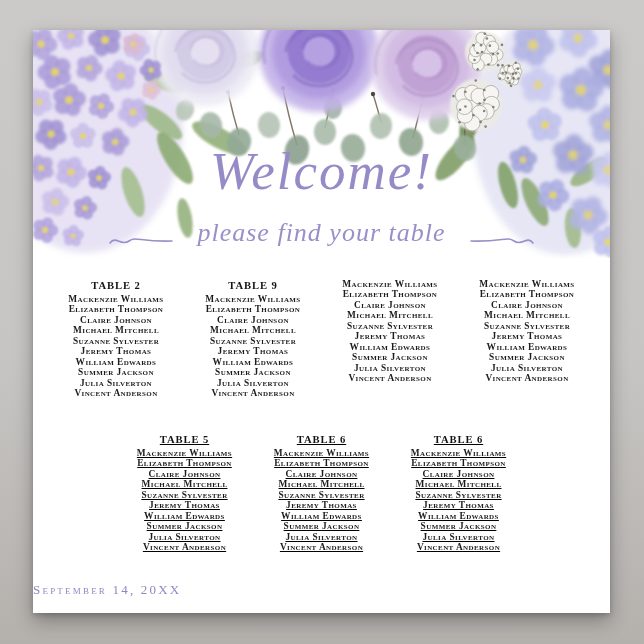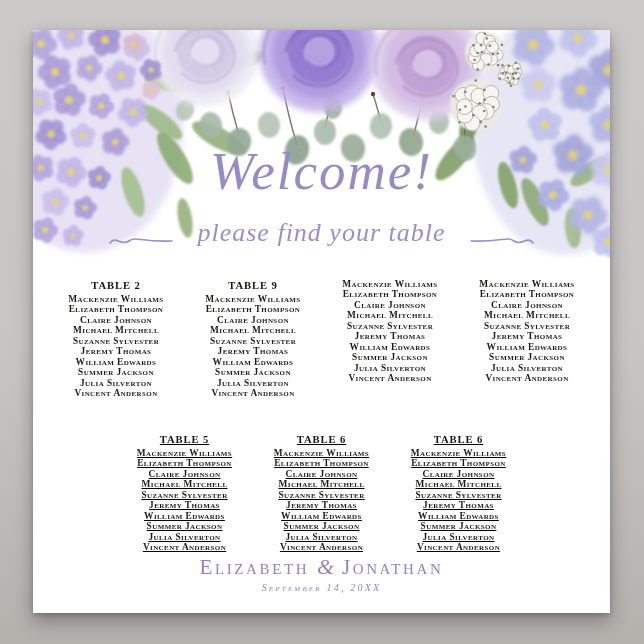--- a/index.html
+++ b/index.html
@@ -19,22 +19,22 @@
   .row1{top:249px;}
   .row2{top:403px;text-decoration:underline;}
   .table-block{width:137px;text-align:center;}
   .table-label{font-weight:700;font-variant:small-caps;font-size:10.6px;line-height:13px;
     letter-spacing:.9px;color:#141412;margin-bottom:2px;}
   .guest{font-weight:700;font-variant:small-caps;font-size:9.4px;line-height:10.45px;
     letter-spacing:.4px;color:#1c1c1a;}
   .couple{position:absolute;left:0;top:524px;width:100%;text-align:center;
     font-variant:small-caps;font-size:21px;letter-spacing:2.6px;color:#8d85c0;}
   .couple .amp{font-style:italic;font-variant:normal;font-size:22px;letter-spacing:0;}
-  .event-date{position:absolute;left:0;top:552px;width:100%;text-align:center;
-    font-variant:small-caps;font-size:10px;letter-spacing:2.2px;color:#8f87c1;font-style:italic;}
+  .event-date{position:absolute;left:0;top:552px;width:100%;
+    font-variant:small-caps;font-size:13px;letter-spacing:2.2px;color:#8f87c1;}
 </style>
 </head>
 <body>
 
 <div class="stage">
   <div class="poster">
 
     <svg class="floral" id="floral-art" viewBox="0 0 577 228" aria-hidden="true">
       <defs>
         <filter id="wcB" x="-60%" y="-60%" width="220%" height="220%">
@@ -593,21 +593,16 @@
           <div class="guest">Michael Mitchell</div>
           <div class="guest">Suzanne Sylvester</div>
           <div class="guest">Jeremy Thomas</div>
           <div class="guest">William Edwards</div>
           <div class="guest">Summer Jackson</div>
           <div class="guest">Julia Silverton</div>
           <div class="guest">Vincent Anderson</div>
         </div>
       </div>
 
-    <div class="couple">
-      <span>Elizabeth</span>
-      <span class="amp">&amp;</span>
-      <span>Jonathan</span>
-    </div>
     <div class="event-date">September 14, 20XX</div>
 
   </div>
 </div>
 
 </body></html>

